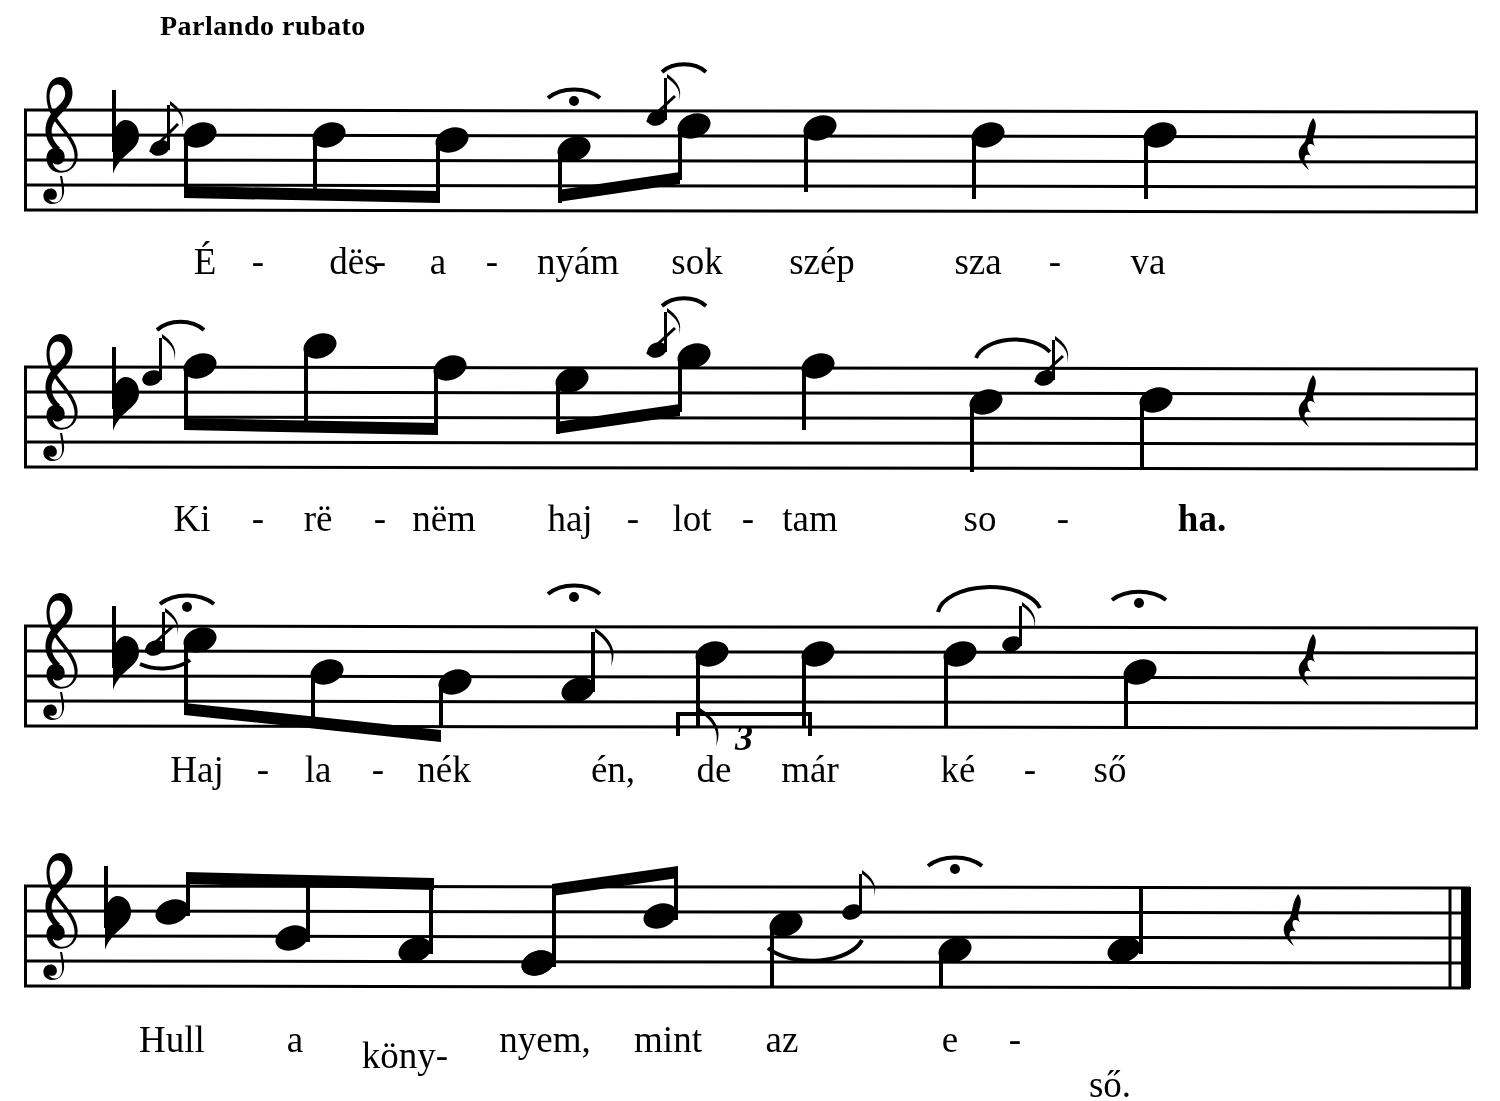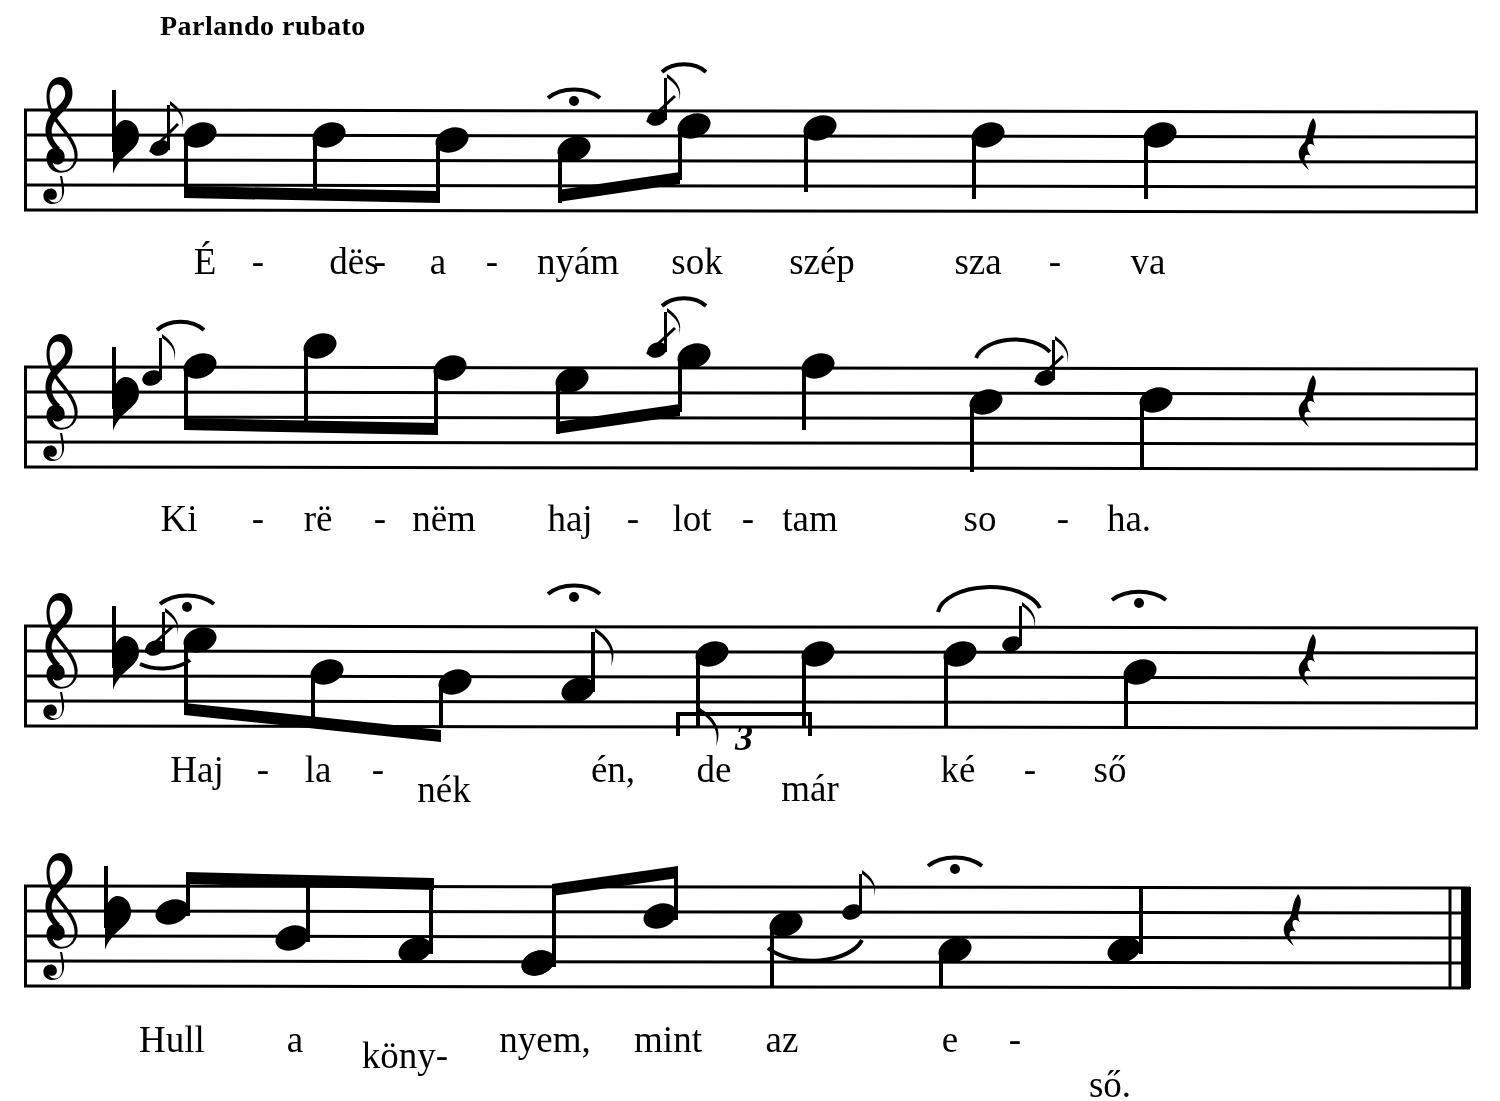--- a/index.html
+++ b/index.html
@@ -381,43 +381,43 @@
     <span class="lyric-syl" style="left: 438px;">a</span>
     <span class="lyric-syl" style="left: 492px;">-</span>
     <span class="lyric-syl" style="left: 578px; font-family: Liberation Serif, serif;">nyám</span>
     <span class="lyric-syl" style="left: 697px;">sok</span>
     <span class="lyric-syl" style="left: 822px;">szép</span>
     <span class="lyric-syl" style="left: 978px; text-align: center;">sza</span>
     <span class="lyric-syl" style="left: 1055px;">-</span>
     <span class="lyric-syl" style="left: 1148px;">va</span>
   </div>
 <div class="lyric-line" id="lyric-2" style="top:497px;">
-    <span class="lyric-syl" style="left: 179px;">Ki</span>
+    <span class="lyric-syl" style="left: 192px;">Ki</span>
     <span class="lyric-syl" style="left: 258px;">-</span>
     <span class="lyric-syl" style="left: 318px;">rë</span>
     <span class="lyric-syl" style="left: 380px;">-</span>
     <span class="lyric-syl" style="left: 444px;">nëm</span>
     <span class="lyric-syl" style="left: 570px;">haj</span>
     <span class="lyric-syl" style="left: 633px;">-</span>
     <span class="lyric-syl" style="left: 692px;">lot</span>
     <span class="lyric-syl" style="left: 748px;">-</span>
     <span class="lyric-syl" style="left: 810px;">tam</span>
     <span class="lyric-syl" style="left: 980px;">so</span>
     <span class="lyric-syl" style="left: 1063px;">-</span>
-    <span class="lyric-syl" style="left: 1129px;">ha.</span>
+    <span class="lyric-syl" style="left: 1202px; font-weight: bold;">ha.</span>
   </div>
 <div class="lyric-line" id="lyric-3" style="top:748px;">
     <span class="lyric-syl" style="left: 197px;">Haj</span>
     <span class="lyric-syl" style="left: 263px;">-</span>
     <span class="lyric-syl" style="left: 318px;">la</span>
     <span class="lyric-syl" style="left: 378px;">-</span>
-    <span class="lyric-syl" style="left: 444px; margin-top: 20px;">nék</span>
+    <span class="lyric-syl" style="left: 444px;">nék</span>
     <span class="lyric-syl" style="left: 578px; margin-left: 35px;">én,</span>
     <span class="lyric-syl" style="left: 714px; text-align: right;">de</span>
-    <span class="lyric-syl" style="left: 810px; margin-top: 19px;">már</span>
+    <span class="lyric-syl" style="left: 810px;">már</span>
     <span class="lyric-syl" style="left: 958px;">ké</span>
     <span class="lyric-syl" style="left: 1030px;">-</span>
     <span class="lyric-syl" style="left: 1110px;">ső</span>
   </div>
 <div class="lyric-line" id="lyric-4" style="top:1018px;">
     <span class="lyric-syl" style="left: 172px;">Hull</span>
     <span class="lyric-syl" style="left: 295px;">a</span>
     <span class="lyric-syl" style="left: 405px; margin-top: 16px;">köny-</span>
     <span class="lyric-syl" style="left: 545px;">nyem,</span>
     <span class="lyric-syl" style="left: 668px;">mint</span>

